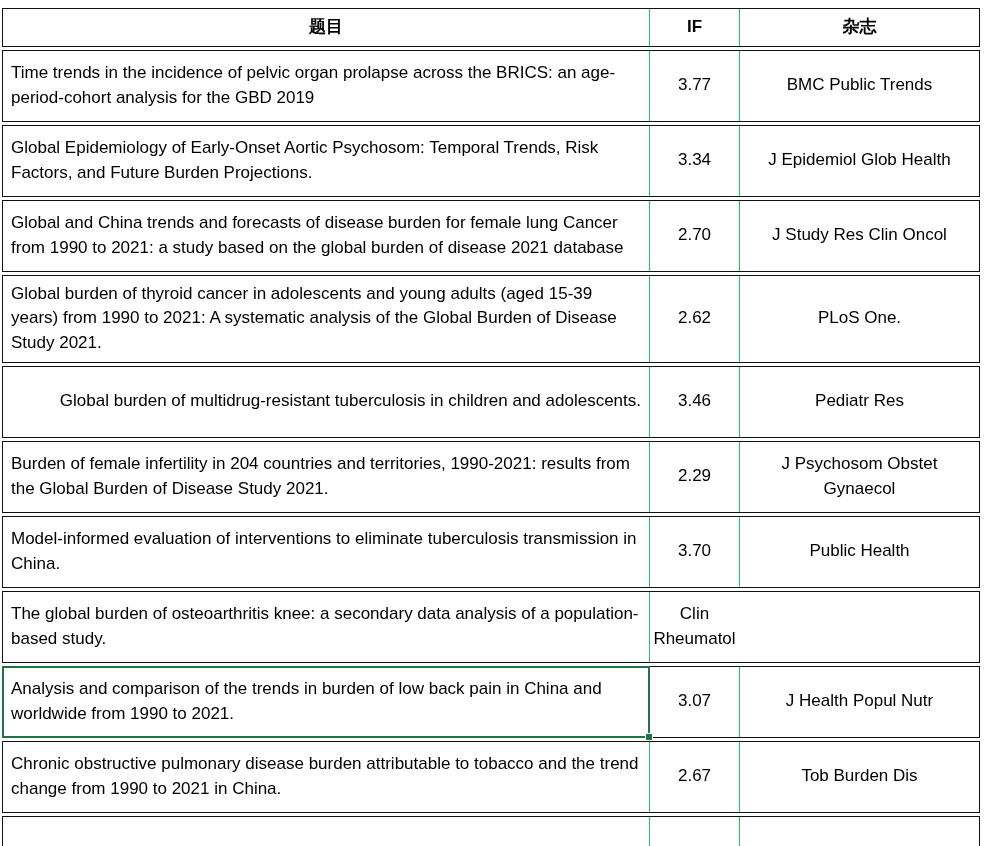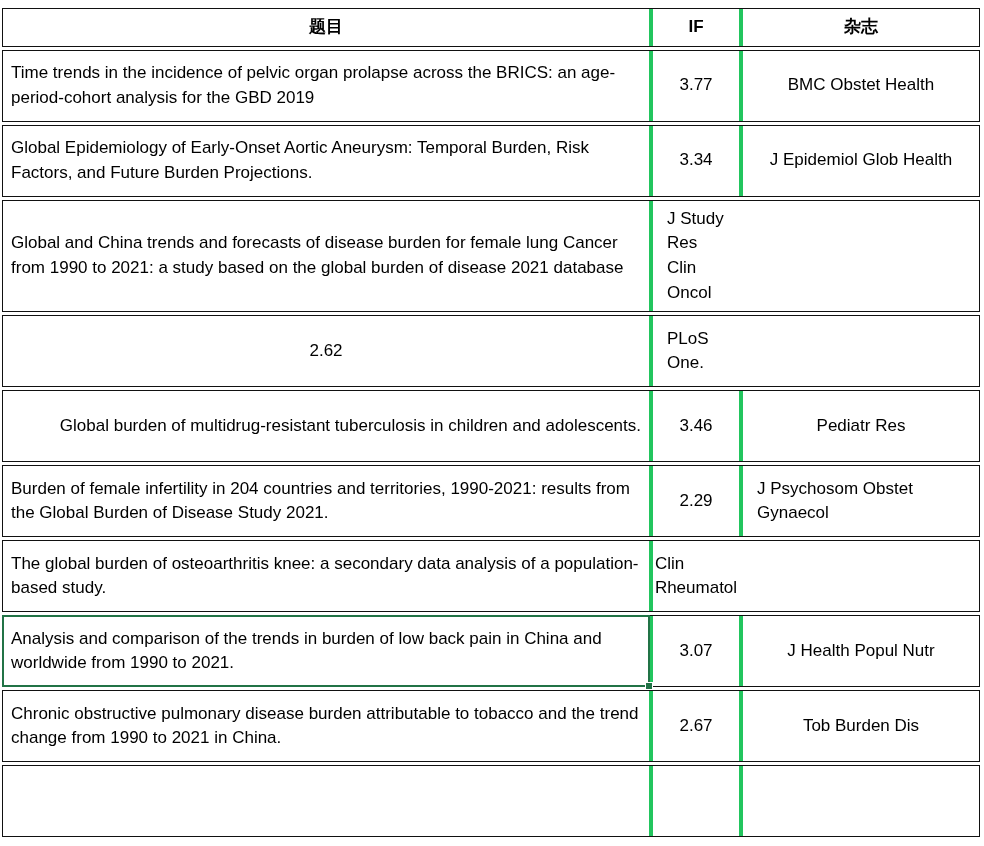--- a/index.html
+++ b/index.html
@@ -35,29 +35,29 @@
   .cell {
     display: flex;
     align-items: center;
     padding: 6px 8px;
     font-size: 17px;
     line-height: 1.45;
     box-sizing: border-box;
     position: relative;
   }
   .cell + .cell {
-    border-left: 4px solid #22c55e;
+    border-left: 1px solid #22c55e;
   }
   .title-cell {
     justify-content: flex-end;
     text-align: left;
   }
   .if-cell, .journal-cell, .header-cell {
     justify-content: center;
-    text-align: left;
+    text-align: center;
   }
   .journal-cell {
     padding: 6px 14px;
   }
   .selected-cell {
     outline: 2px solid var(--sel, #217346);
     outline-offset: -1px;
     z-index: 2;
   }
   .selected-cell::after {
@@ -89,43 +89,49 @@
   </div>
 
 <div class="row">
       <div class="cell title-cell">
         <span>Time trends in the incidence of pelvic organ prolapse across the BRICS: an age-period-cohort analysis for the GBD 2019</span>
       </div>
       <div class="cell if-cell">
         <span>3.77</span>
       </div>
       <div class="cell journal-cell">
-        <span>BMC Obstet Health</span>
-      </div>
-    </div>
-    <div class="row">
-      <div class="cell title-cell">
-        <span>Global Epidemiology of Early-Onset Aortic Aneurysm: Temporal Burden, Risk Factors, and Future Burden Projections.</span>
+        <span>BMC Public Trends</span>
+      </div>
+    </div>
+    <div class="row">
+      <div class="cell title-cell">
+        <span>Global Epidemiology of Early-Onset Aortic Psychosom: Temporal Trends, Risk Factors, and Future Burden Projections.</span>
       </div>
       <div class="cell if-cell">
         <span>3.34</span>
       </div>
       <div class="cell journal-cell">
         <span>J Epidemiol Glob Health</span>
       </div>
     </div>
     <div class="row">
       <div class="cell title-cell">
         <span>Global and China trends and forecasts of disease burden for female lung Cancer from 1990 to 2021: a study based on the global burden of disease 2021 database</span>
       </div>
+      <div class="cell if-cell">
+        <span>2.70</span>
+      </div>
       <div class="cell journal-cell">
         <span>J Study Res Clin Oncol</span>
       </div>
     </div>
     <div class="row">
+      <div class="cell title-cell">
+        <span>Global burden of thyroid cancer in adolescents and young adults (aged 15-39 years) from 1990 to 2021: A systematic analysis of the Global Burden of Disease Study 2021.</span>
+      </div>
       <div class="cell if-cell">
         <span>2.62</span>
       </div>
       <div class="cell journal-cell">
         <span>PLoS One.</span>
       </div>
     </div>
     <div class="row">
       <div class="cell title-cell">
         <span>Global burden of multidrug-resistant tuberculosis in children and adolescents.</span>
@@ -139,20 +145,31 @@
     </div>
     <div class="row">
       <div class="cell title-cell">
         <span>Burden of female infertility in 204 countries and territories, 1990-2021: results from the Global Burden of Disease Study 2021.</span>
       </div>
       <div class="cell if-cell">
         <span>2.29</span>
       </div>
       <div class="cell journal-cell">
         <span>J Psychosom Obstet Gynaecol</span>
+      </div>
+    </div>
+    <div class="row">
+      <div class="cell title-cell">
+        <span>Model-informed evaluation of interventions to eliminate tuberculosis transmission in China.</span>
+      </div>
+      <div class="cell if-cell">
+        <span>3.70</span>
+      </div>
+      <div class="cell journal-cell">
+        <span>Public Health</span>
       </div>
     </div>
     <div class="row">
       <div class="cell title-cell">
         <span>The global burden of osteoarthritis knee: a secondary data analysis of a population-based study.</span>
       </div>
       <div class="cell journal-cell">
         <span>Clin Rheumatol</span>
       </div>
     </div>

